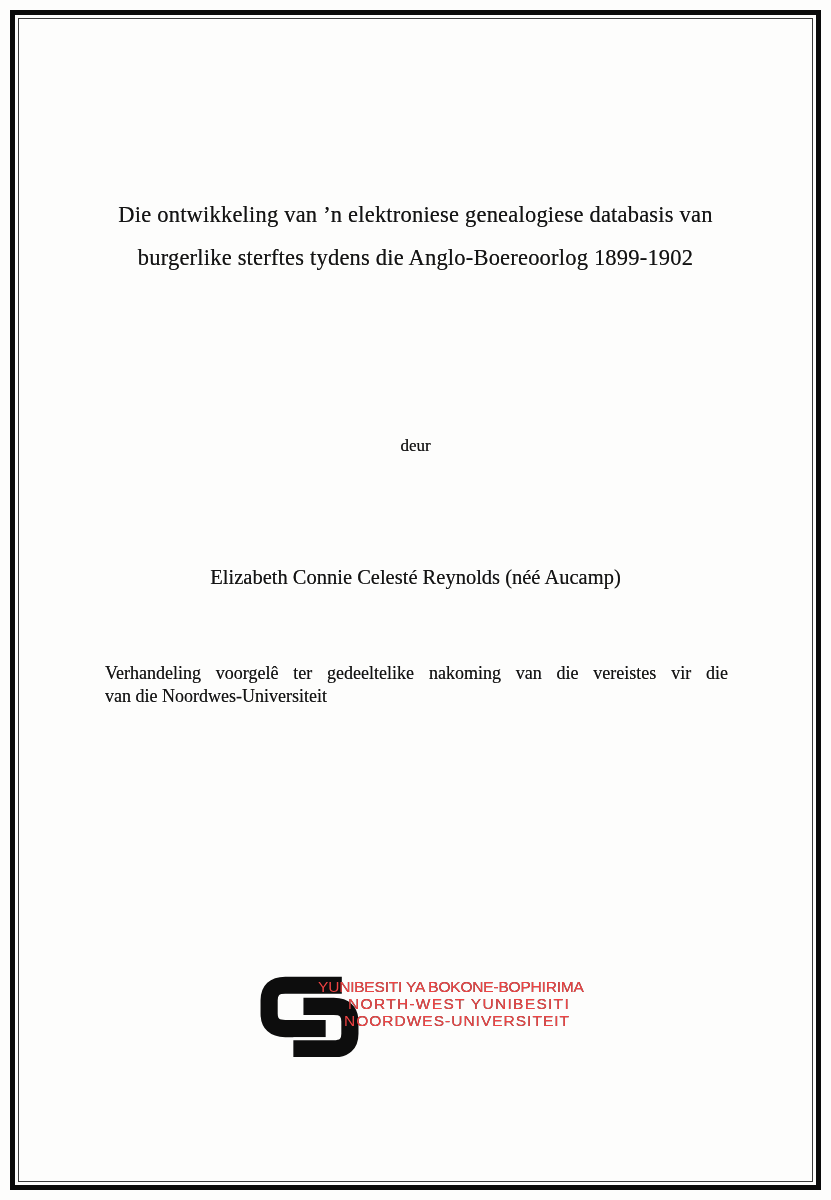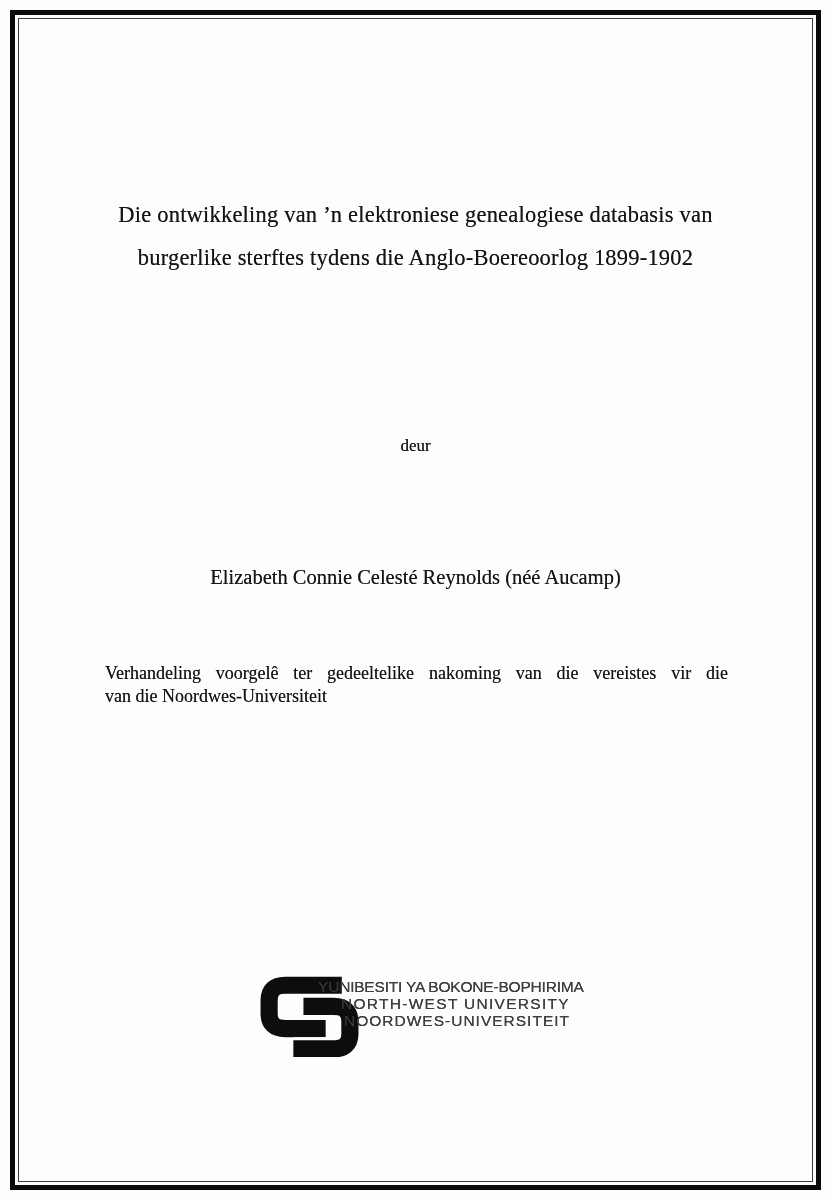--- a/index.html
+++ b/index.html
@@ -83,21 +83,21 @@
   }
   .logo-text {
     position: absolute;
     left: 318px;
     top: 978px;
     width: 252px;
     text-align: right;
     font-family: "Liberation Sans", sans-serif;
     font-size: 15.5px;
     line-height: 17px;
-    color: #404040;
+    color: #ef4444;
     white-space: nowrap;
     text-shadow: 0 0 0.5px rgba(0,0,0,0.8);
   }
   .logo-text div:nth-child(1) { letter-spacing: -0.2px; }
   .logo-text div:nth-child(2) { letter-spacing: 1.3px; }
   .logo-text div:nth-child(3) { letter-spacing: 1.0px; }
 </style>
 </head>
 <body>
 
@@ -124,17 +124,17 @@
   <div class="logo-mark">
     <svg width="103" height="85" viewBox="0 0 102 84" xmlns="http://www.w3.org/2000/svg">
       <path d="M84 13 H28 Q12 13 12 28 V41 Q12 56 28 56 H68" fill="none" stroke="#0d0d0d" stroke-width="17"></path>
       <path d="M46 34 H76 Q92 34 92 49 V61 Q92 76 76 76 H36" fill="none" stroke="#fdfdfc" stroke-width="23"></path>
       <path d="M46 34 H76 Q92 34 92 49 V61 Q92 76 76 76 H36" fill="none" stroke="#0d0d0d" stroke-width="17"></path>
     </svg>
   </div>
 
   <div class="logo-text">
     <div>YUNIBESITI YA BOKONE-BOPHIRIMA</div>
-    <div>NORTH-WEST UNIVERSITY</div>
+    <div>NORTH-WEST YUNIBESITI</div>
     <div>NOORDWES-UNIVERSITEIT</div>
   </div>
 
 </div>
 
 </body></html>

